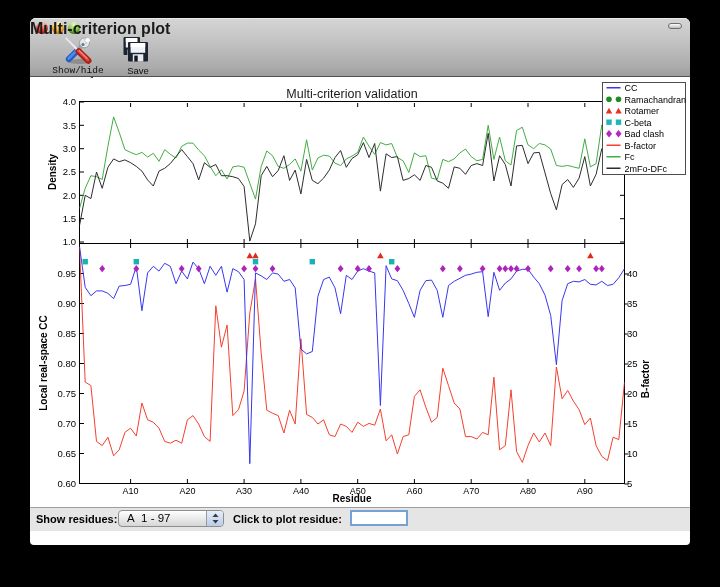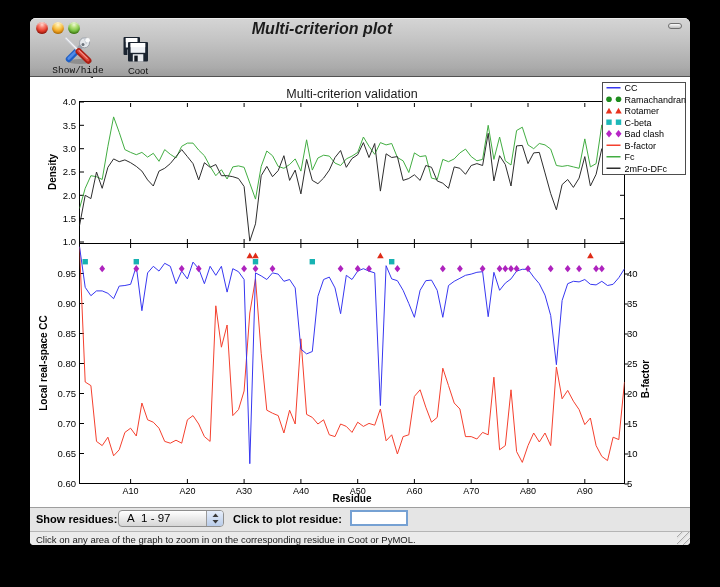--- a/index.html
+++ b/index.html
@@ -4,22 +4,22 @@
 html,body { width:720px; height:587px; background:#000; font-family:"Liberation Sans", sans-serif; overflow:hidden; }
 #win { position:absolute; left:30px; top:18px; width:660px; height:527px;
   border-radius:6px 6px 4px 4px; overflow:hidden; background:#fff; }
 #chrome { position:absolute; left:0; top:0; width:660px; height:59px;
   background:linear-gradient(#d5d5d5, #c3c3c3 40%, #ababab 85%, #9d9d9d);
   border-bottom:1px solid #515151; box-shadow:inset 0 1px 0 #e9e9e9; }
 .tl { position:absolute; top:4px; width:12px; height:12px; border-radius:50%; }
 #tlr { left:6px;  background:radial-gradient(circle at 50% 22%, #ffd8d2 0%, #f87e6e 28%, #e84130 55%, #c22413 80%, #931507 100%); box-shadow:inset 0 1px 1px rgba(255,255,255,0.55), inset 0 -1px 2px rgba(80,10,5,0.55);}
 #tly { left:22px; background:radial-gradient(circle at 50% 22%, #fff3cf 0%, #fbd66d 28%, #f5ab2a 55%, #d98a0c 80%, #a56404 100%); box-shadow:inset 0 1px 1px rgba(255,255,255,0.55), inset 0 -1px 2px rgba(120,70,0,0.5);}
 #tlg { left:38px; background:radial-gradient(circle at 50% 22%, #eef8d8 0%, #b4e077 28%, #7bc345 55%, #55981c 80%, #3a7008 100%); box-shadow:inset 0 1px 1px rgba(255,255,255,0.55), inset 0 -1px 2px rgba(30,70,5,0.5);}
-#title { position:absolute; top:0px; left:0; width:584px; height:21px; line-height:21px; text-align:center;
-  font-size:16px; font-weight:bold; color:#1c1c1c;font-style:italic; }
+#title { position:absolute; top:0px; left:0; width:584px; height:21px; line-height:21px; 
+  font-size:16px; font-weight:bold; color:#1c1c1c; }
 #loz { position:absolute; right:8px; top:5px; width:14px; height:6px; border:1px solid #6e6e6e;
   border-radius:4px; background:linear-gradient(#fcfcfc,#bdbdbd); }
 .ticon { position:absolute; top:18px; }
 #icon1 { left:34px; }
 #icon2 { left:93px; }
 .tlbl { position:absolute; top:47px; font-size:9.5px; color:#111; text-align:center; }
 #lbl1 { left:0px; width:96px;font-family:Liberation Mono, monospace; }
 #lbl2 { left:62px; width:92px; }
 #figure { position:absolute; left:0; top:60px; width:660px; height:429px; background:#eab308; }
 #ctrl { position:absolute; left:0; top:489px; width:660px; height:24px; background:#e5e5e5;
@@ -72,21 +72,21 @@
         </g>
         <g>
           <rect x="5" y="6" width="20" height="19.5" rx="1" fill="#1b2430"></rect>
           <rect x="7.6" y="7" width="14.6" height="9.8" fill="#eef1f5"></rect>
           <rect x="7.6" y="7" width="14.6" height="4.2" fill="#ffffff"></rect>
           <rect x="9.8" y="18.2" width="10.5" height="7.3" fill="#e8eaee"></rect>
           <rect x="11.3" y="19.6" width="3.4" height="5.9" fill="#10161f"></rect>
         </g>
       </svg>
     </div>
-    <div class="tlbl" id="lbl2">Coot</div>
+    <div class="tlbl" id="lbl2">Save</div>
   </div>
   <div id="figure"><svg width="660" height="429" viewBox="0 0 660 429" font-family="Liberation Sans, sans-serif">
 <rect x="0" y="0" width="660" height="429" fill="#ffffff"></rect>
 <text x="322" y="19.5" font-size="12.5" fill="#1a1a1a" text-anchor="middle">Multi-criterion validation</text>
 <g fill="none" stroke="#000000" stroke-width="1" shape-rendering="crispEdges">
 <rect x="49.5" y="23.5" width="545" height="142"></rect>
 <rect x="49.5" y="165.5" width="545" height="240"></rect>
 </g>
 <g stroke="#000" stroke-width="1">
           <line x1="50" y1="24.0" x2="54" y2="24.0"></line>
@@ -272,17 +272,13 @@
       <div class="parr">
         <svg width="17" height="15" viewBox="0 0 17 15">
           <path d="M8.5 2.5 L11.5 6 L5.5 6 Z" fill="#3a3a3a"></path>
           <path d="M8.5 12.5 L11.5 9 L5.5 9 Z" fill="#3a3a3a"></path>
         </svg>
       </div>
     </div>
     <span style="position:absolute;left:203px;top:5px;font-weight:bold;">Click to plot residue:</span>
     <div id="field"></div>
   </div>
-  <div id="status">
-    <span style="position:absolute;left:6px;top:2px;">Click on any area of the graph to zoom in on the corresponding residue in Coot or PyMOL.</span>
-    <div id="grip"></div>
-  </div>
 </div>
 
 </body></html>

